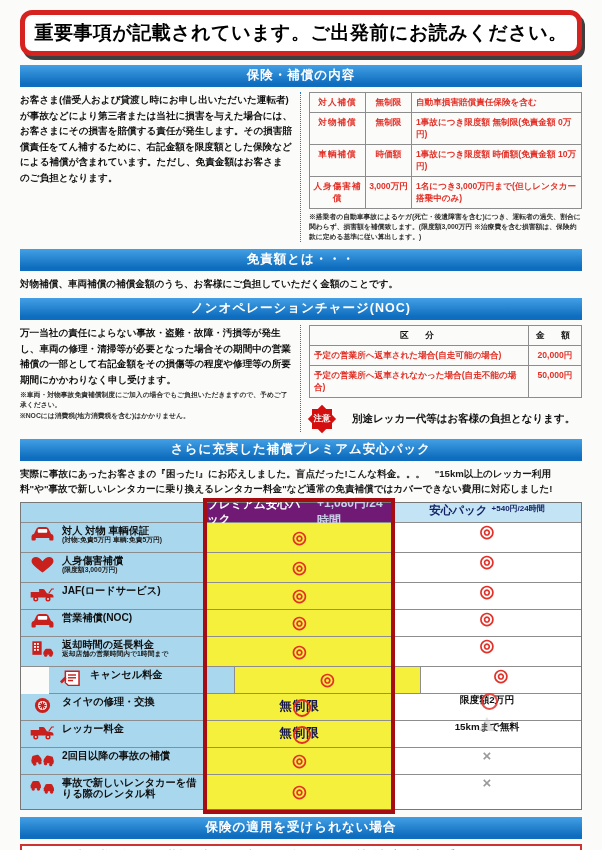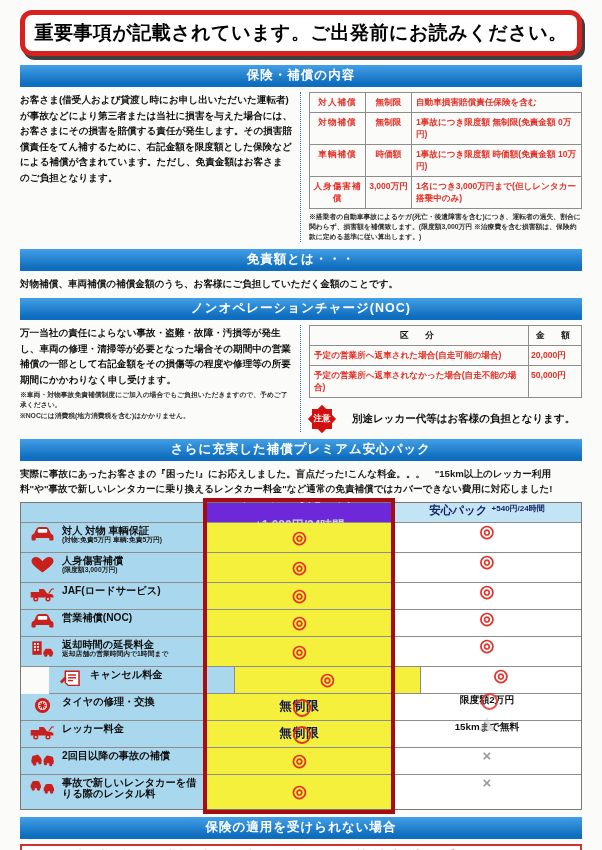--- a/index.html
+++ b/index.html
@@ -42,21 +42,21 @@
   .t1 .c2 { width:46px; border-right:1px solid #8d8d8d; padding:3.5px 2px; text-align:center; font-size:8.6px; font-weight:bold; color:#e23128; }
   .t1 .c3 { flex:1; padding:3.5px 4px; font-size:8.6px; font-weight:bold; color:#e23128; }
 
   
   .sec3-left { width:272px; }
   .sec3-right { width:282px; border-left:1px dotted #1778cc; padding-left:8px; }
   .t2 { border:1px solid #8d8d8d; }
   .t2-row { display:flex; border-bottom:1px solid #8d8d8d; }
   .t2-row:last-child { border-bottom:none; }
   .t2 .c1 { flex:1; border-right:1px solid #8d8d8d; padding:3.5px 4px; font-size:8.6px; font-weight:bold; color:#e23128; }
-  .t2 .c2 { width:52px; padding:3.5px 2px; font-size:8.6px; font-weight:bold; color:#e23128; }
+  .t2 .c2 { width:52px; padding:3.5px 2px; text-align:center; font-size:8.6px; font-weight:bold; color:#e23128; }
   .t2 .hdr { color:#111; text-align:center; letter-spacing:4px; }
   .noc-warning { display:flex; align-items:center; gap:17px; margin-top:8px; }
   .burst { position:relative; width:26px; height:26px; flex:0 0 26px; }
   .burst::before, .burst::after {
     content:""; position:absolute; left:3px; top:3px; width:20px; height:20px; background:#d40f0f;
   }
   .burst::before { transform:rotate(45deg); }
   .burst-label { position:absolute; left:0; top:0; width:26px; height:26px; z-index:2;
     display:flex; align-items:center; justify-content:center;
     color:#fff; font-size:8.5px; font-weight:bold; }
@@ -71,21 +71,21 @@
   .pt .lbl { width:186px; background:#a9d7ee; display:flex; align-items:flex-start; gap:5px;
     padding:2px 3px 2px 6px; border-right:1px solid #8d8d8d; }
   .pt .prem { width:186px; background:#f5f03c; display:flex; align-items:center; justify-content:center;
     border-right:1px solid #8d8d8d; }
   .pt .ans { flex:1; background:#fff; display:flex; align-items:flex-start; justify-content:center; }
   .pt .icon { width:30px; flex:0 0 30px; text-align:center; }
   .pt .icon svg { width:27px; height:19px; }
   .row-label { font-size:10.2px; font-weight:bold; color:#101010; line-height:1.15; }
   .row-sub { font-size:6.8px; font-weight:bold; color:#222; line-height:1.2; }
   .pt-head .lbl { background:#a9d7ee; }
-  .pt-head .prem { background:#6d28d9; flex-direction:column; gap:12px; }
+  .pt-head .prem { background:#701a75; flex-direction:row; gap:12px; }
   .pt-head .ans { background:#c2e4f4; gap:4px; }
   .ph-main { font-size:11.5px; font-weight:bold; color:#fff; }
   .ph-price { font-size:12px; color:#c9cde6; font-weight:bold; }
   .ah-main { font-size:11.5px; font-weight:bold; color:#131f63; }
   .ah-price { font-size:8px; color:#131f63; font-weight:bold; }
   .mk-circle { color:#e23128; font-size:17px; font-weight:bold; line-height:1; }
   .mk-cross { color:#9a9a9a; font-size:15px; font-weight:bold; line-height:1; }
   .mk-unltd { color:#15154d; font-weight:bold; font-size:12.5px; position:relative; letter-spacing:1px;}
   .mk-unltd::after { content:""; position:absolute; left:50%; top:50%; width:14px; height:14px;
     margin:-8px 0 0 -7px; border:2px solid #e23128; border-radius:50%; }

